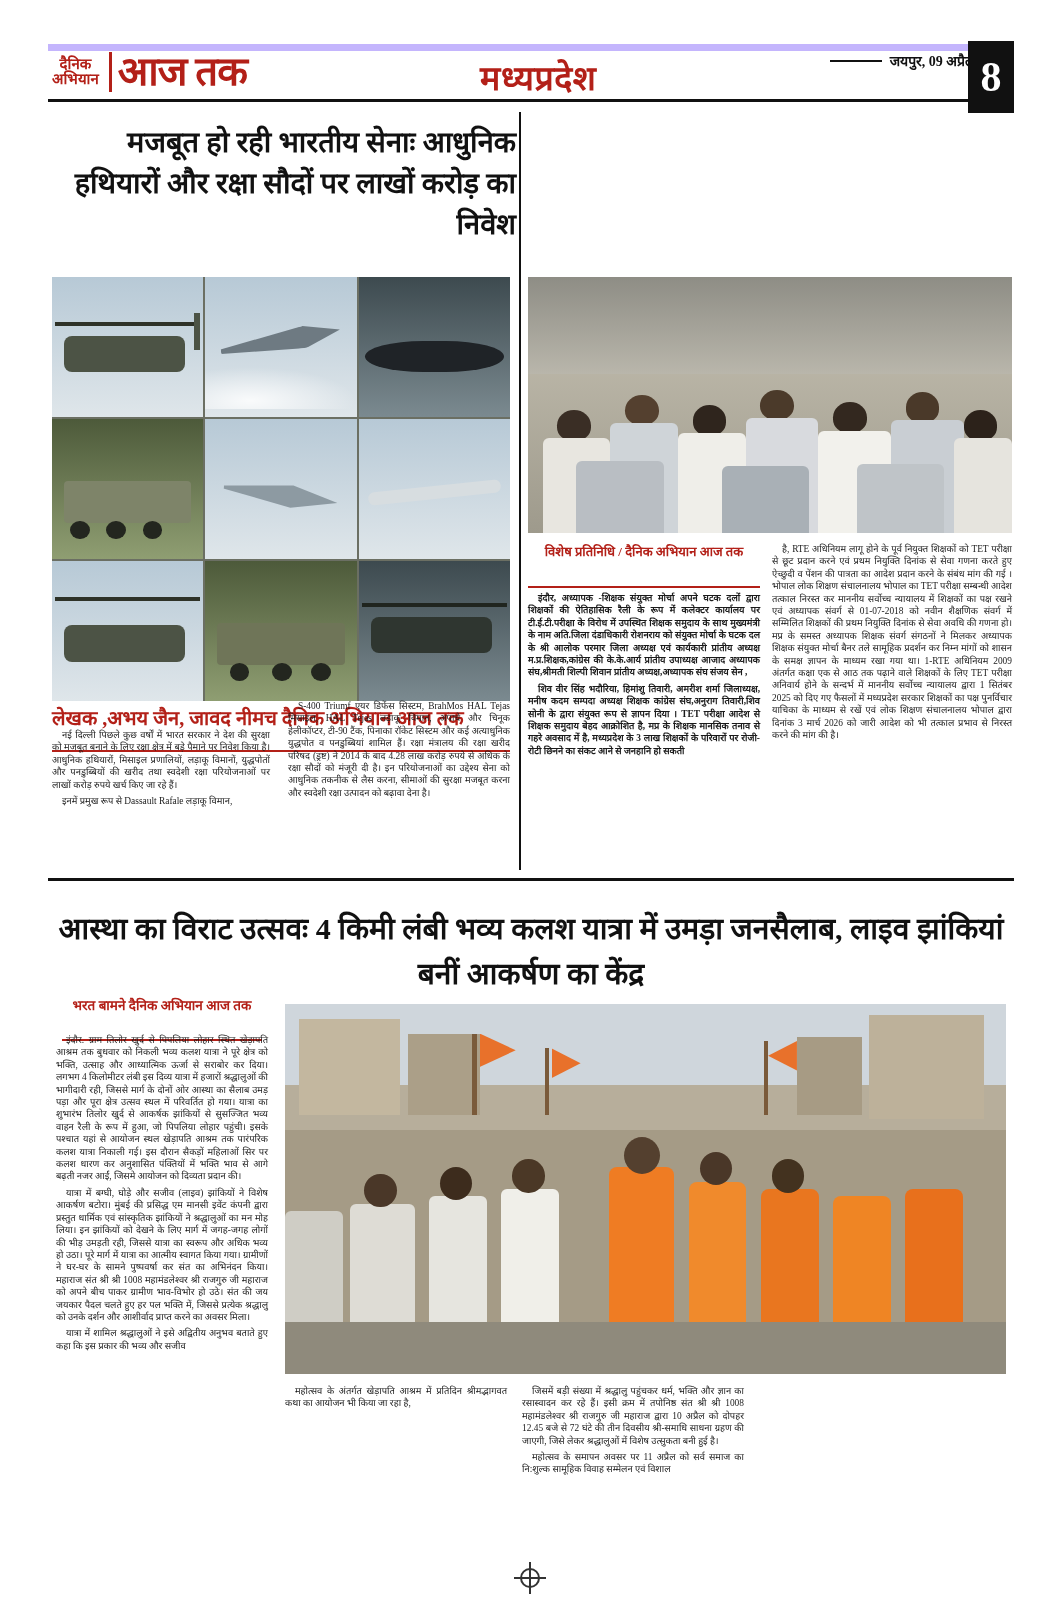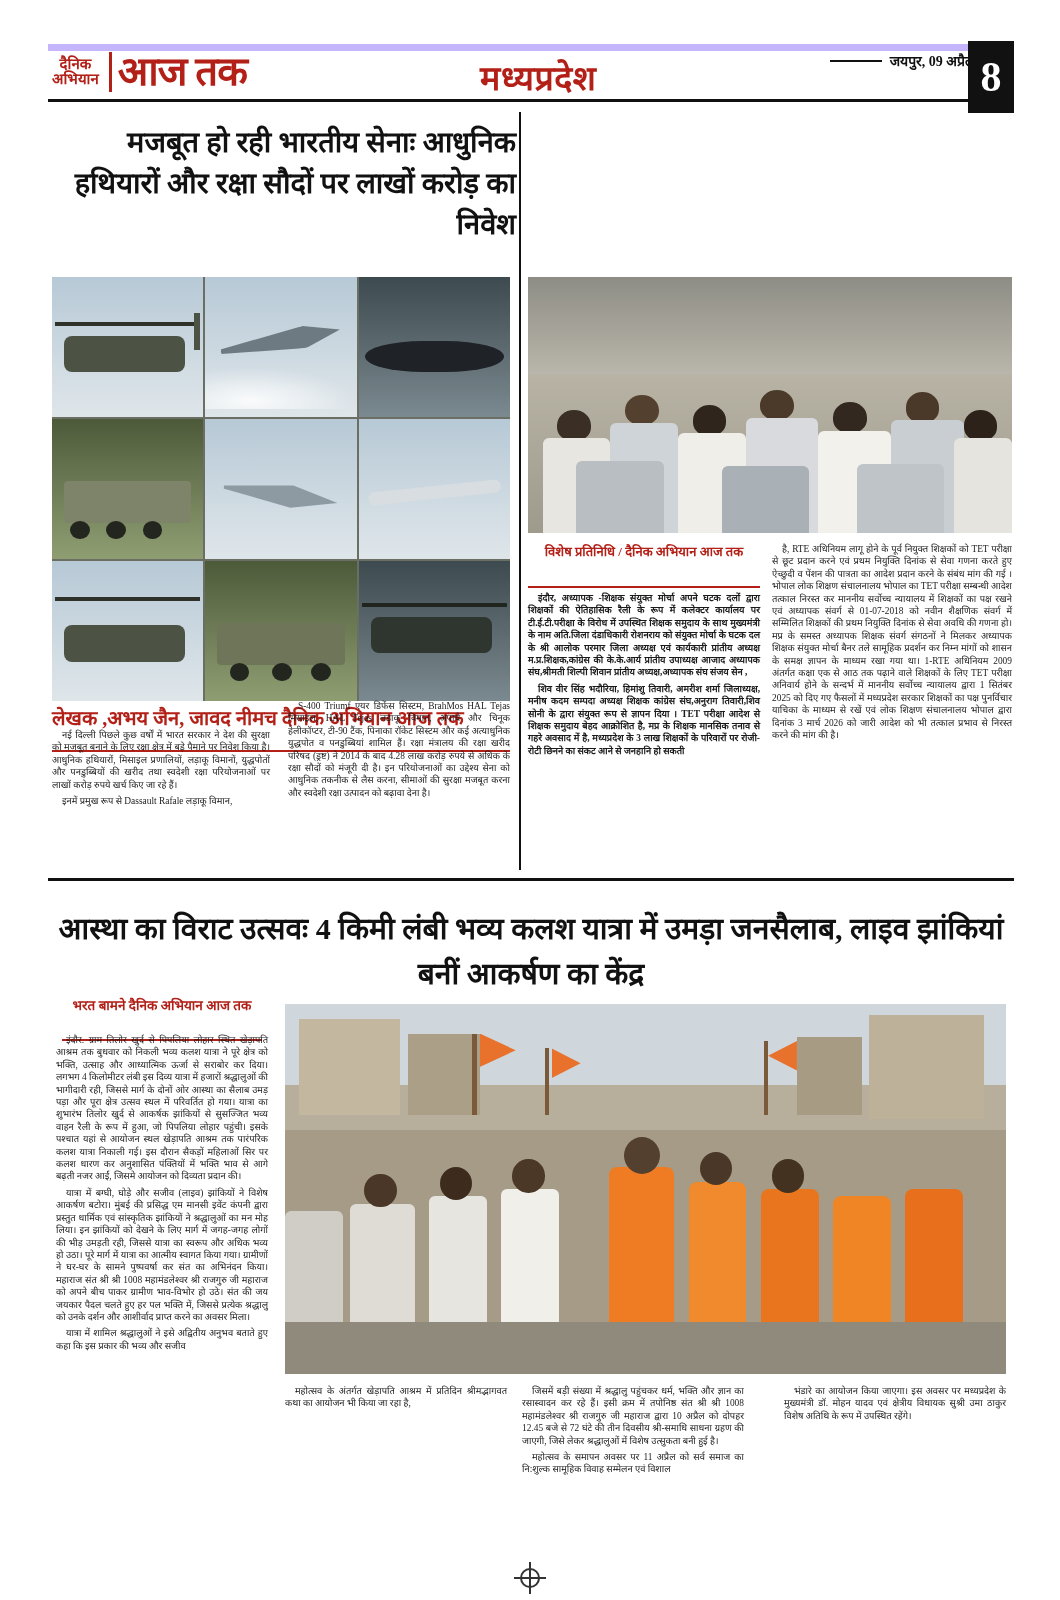--- a/index.html
+++ b/index.html
@@ -289,20 +289,19 @@
   </div>
 
   <div class="s3-col2 body-txt">
     <p>महोत्सव के अंतर्गत खेड़ापति आश्रम में प्रतिदिन श्रीमद्भागवत कथा का आयोजन भी किया जा रहा है,</p>
   </div>
   <div class="s3-col3 body-txt">
     <p>जिसमें बड़ी संख्या में श्रद्धालु पहुंचकर धर्म, भक्ति और ज्ञान का रसास्वादन कर रहे हैं। इसी क्रम में तपोनिष्ठ संत श्री श्री 1008 महामंडलेश्वर श्री राजगुरु जी महाराज द्वारा 10 अप्रैल को दोपहर 12.45 बजे से 72 घंटे की तीन दिवसीय श्री-समाधि साधना ग्रहण की जाएगी, जिसे लेकर श्रद्धालुओं में विशेष उत्सुकता बनी हुई है।</p>
     <p>महोत्सव के समापन अवसर पर 11 अप्रैल को सर्व समाज का नि:शुल्क सामूहिक विवाह सम्मेलन एवं विशाल</p>
   </div>
   <div class="s3-col4 body-txt">
-    <p>भंडारे का आयोजन किया जाएगा। इस अवसर पर मध्यप्रदेश के मुख्यमंत्री डॉ. मोहन यादव एवं क्षेत्रीय विधायक सुश्री उमा ठाकुर विशेष अतिथि के रूप में उपस्थित रहेंगे।</p>
   </div>
 
   <div class="crop-mark">
     <div class="crop-circle"></div>
   </div>
 
 </div>
 
 </body></html>

